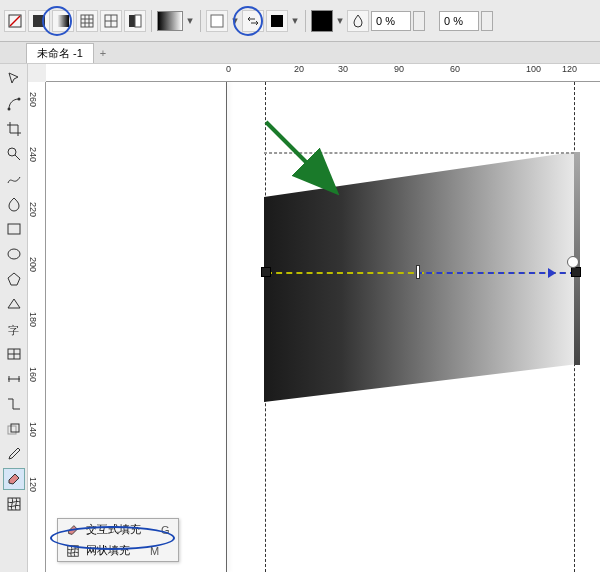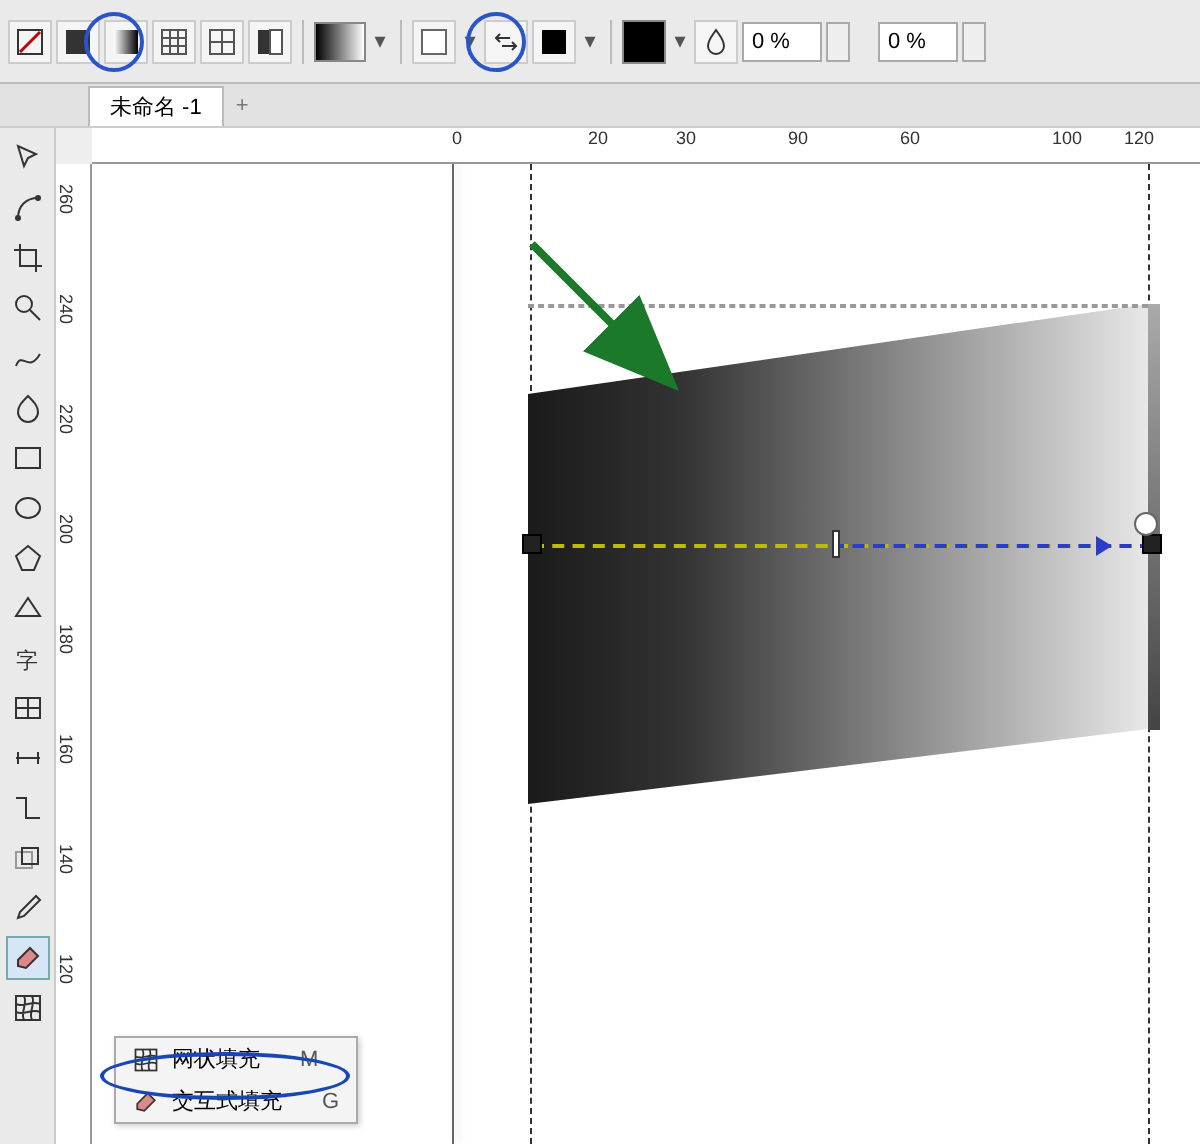--- a/index.html
+++ b/index.html
@@ -7,21 +7,21 @@
 .toolbar{height:42px;background:#eaeaea;border-bottom:1px solid #bbb;display:flex;align-items:center;padding:0 4px;gap:2px}
 .tb-btn{width:22px;height:22px;border:1px solid #ccc;background:#f5f5f5;display:flex;align-items:center;justify-content:center;cursor:pointer}
 .tb-btn svg{width:14px;height:14px}
 .sep{width:1px;height:22px;background:#bbb;margin:0 3px}
 .drop-arrow{width:10px;height:22px;display:flex;align-items:center;justify-content:center;color:#555;cursor:pointer}
 .swatch{width:22px;height:22px;border:1px solid #888}
 .grad-swatch{width:26px;height:20px;border:1px solid #888}
 .num-field{width:40px;height:20px;border:1px solid #aaa;background:#fff;padding:0 4px;display:flex;align-items:center}
 .spin{width:12px;height:20px;border:1px solid #aaa;background:#eee}
 .circle-highlight{position:absolute;border:2px solid #2a55c8;border-radius:50%;pointer-events:none}
-.tab-bar{height:22px;background:#e2e2e2;display:flex;align-items:center;padding-left:44px;border-bottom:1px solid #ccc}
+.tab-bar{height:22px;background:#e2e2e2;display:flex;align-items:center;padding-left:26px;border-bottom:1px solid #ccc}
 .tab{background:#fff;border:1px solid #bbb;border-bottom:none;padding:2px 10px;display:flex;align-items:center;gap:6px}
 .plus{margin-left:6px;color:#777;cursor:pointer}
 .main{display:flex;height:508px}
 .tool-col{width:28px;background:#eaeaea;border-right:1px solid #ccc;display:flex;flex-direction:column;align-items:center;padding-top:4px;gap:3px}
 .tc-btn{width:22px;height:22px;border:1px solid transparent;display:flex;align-items:center;justify-content:center;cursor:pointer}
 .tc-btn svg{width:16px;height:16px}
 .canvas-wrap{flex:1;position:relative;background:#eee;overflow:hidden}
 .hruler{position:absolute;left:18px;right:0;top:0;height:18px;background:#fff;border-bottom:1px solid #999}
 .vruler{position:absolute;top:18px;bottom:0;left:0;width:18px;background:#fff;border-right:1px solid #999}
 .ruler-tick{position:absolute;color:#333;font-size:9px}
@@ -289,27 +289,27 @@
           <line x1="5" y1="5" x2="70" y2="70" stroke="#1a7a2a" stroke-width="4" marker-end="url(#ah)"></line>
         </svg>
       </div>
     </div>
   </div>
 </div>
 
 <div class="popup">
   <div class="popup-row">
     <svg width="14" height="14" viewBox="0 0 16 16">
+        <path d="M3 9l6-6 4 4-6 6-4-1z" fill="#d88" stroke="#333"></path>
+      </svg>
+    <span>交互式填充</span>
+    <span style="margin-left:14px;color:#555">G</span>
+  </div>
+  <div class="popup-row">
+    <svg width="14" height="14" viewBox="0 0 16 16">
         <rect x="2" y="2" width="12" height="12" fill="none" stroke="#333"></rect>
         <path d="M2 6c4 2 8-2 12 0M2 10c4 2 8-2 12 0M6 2c2 4-2 8 0 12M10 2c2 4-2 8 0 12" stroke="#333" fill="none"></path>
       </svg>
     <span>网状填充</span>
     <span style="margin-left:14px;color:#555">M</span>
   </div>
-  <div class="popup-row">
-    <svg width="14" height="14" viewBox="0 0 16 16">
-        <path d="M3 9l6-6 4 4-6 6-4-1z" fill="#d88" stroke="#333"></path>
-      </svg>
-    <span>交互式填充</span>
-    <span style="margin-left:14px;color:#555">G</span>
-  </div>
 </div>
 <div class="ellipse-mark" style="left:50px;bottom:22px;width:125px;height:24px"></div>
 
 </body></html>

